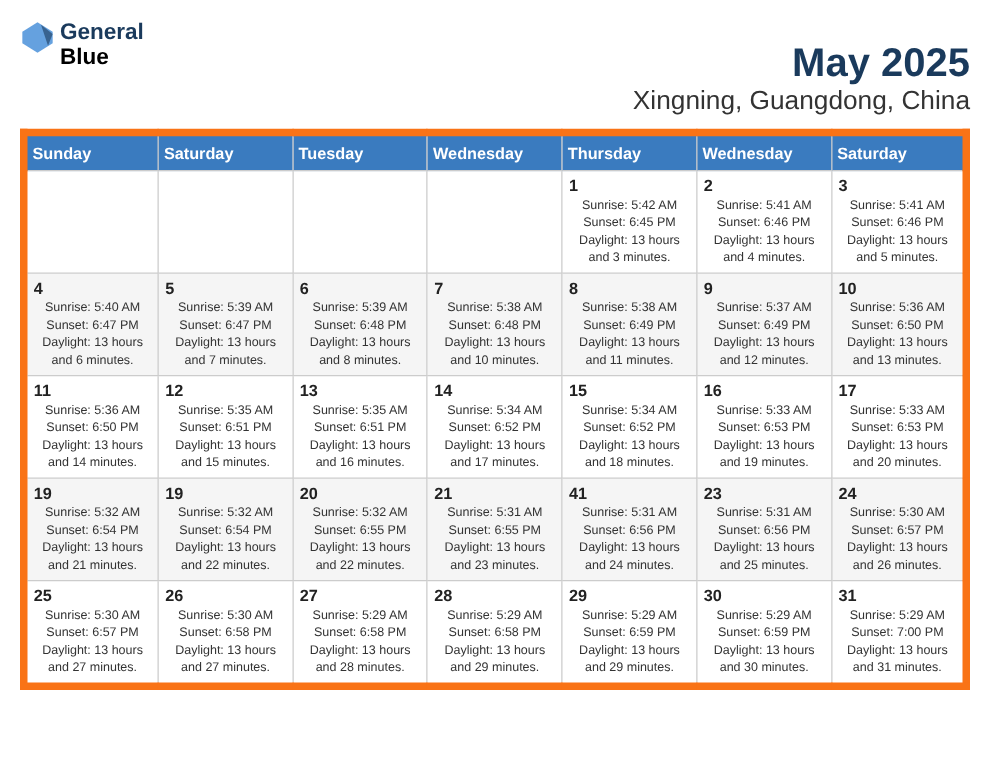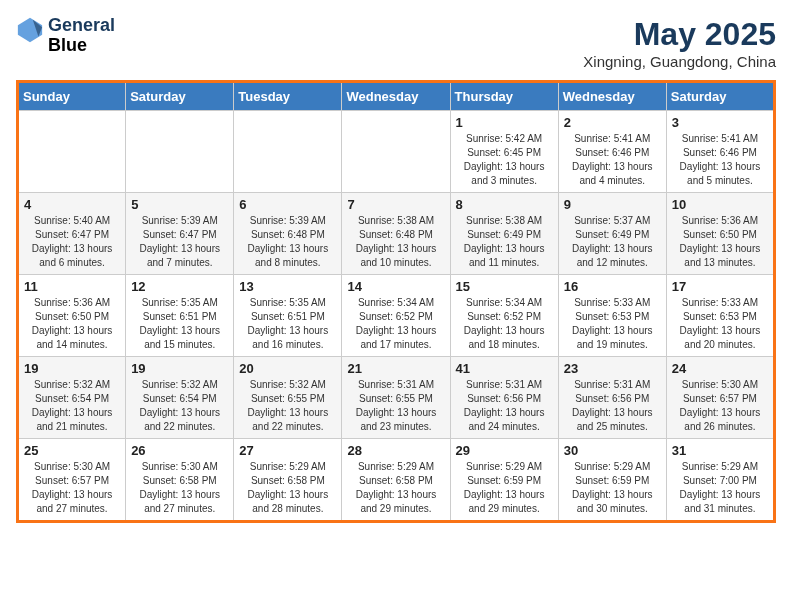--- a/index.html
+++ b/index.html
@@ -33,29 +33,30 @@
       width: 28px;
       height: 28px;
     }
     .title-block {
       text-align: right;
     }
     .month-year {
       font-size: 32px;
       font-weight: bold;
       color: #1a3a5c;
+      margin-top: 16px;
     }
     .location {
-      font-size: 15px;
+      font-size: 21px;
       color: #333;
     }
     .calendar {
       width: 100%;
       border-collapse: collapse;
-      border: 3px solid #f97316;
+      border: 6px solid #f97316;
     }
     .calendar th {
       background-color: #3a7bbf;
       color: #fff;
       font-size: 13px;
       font-weight: bold;
       padding: 6px 4px;
       text-align: left;
       border: 1px solid #ccc;
     }

